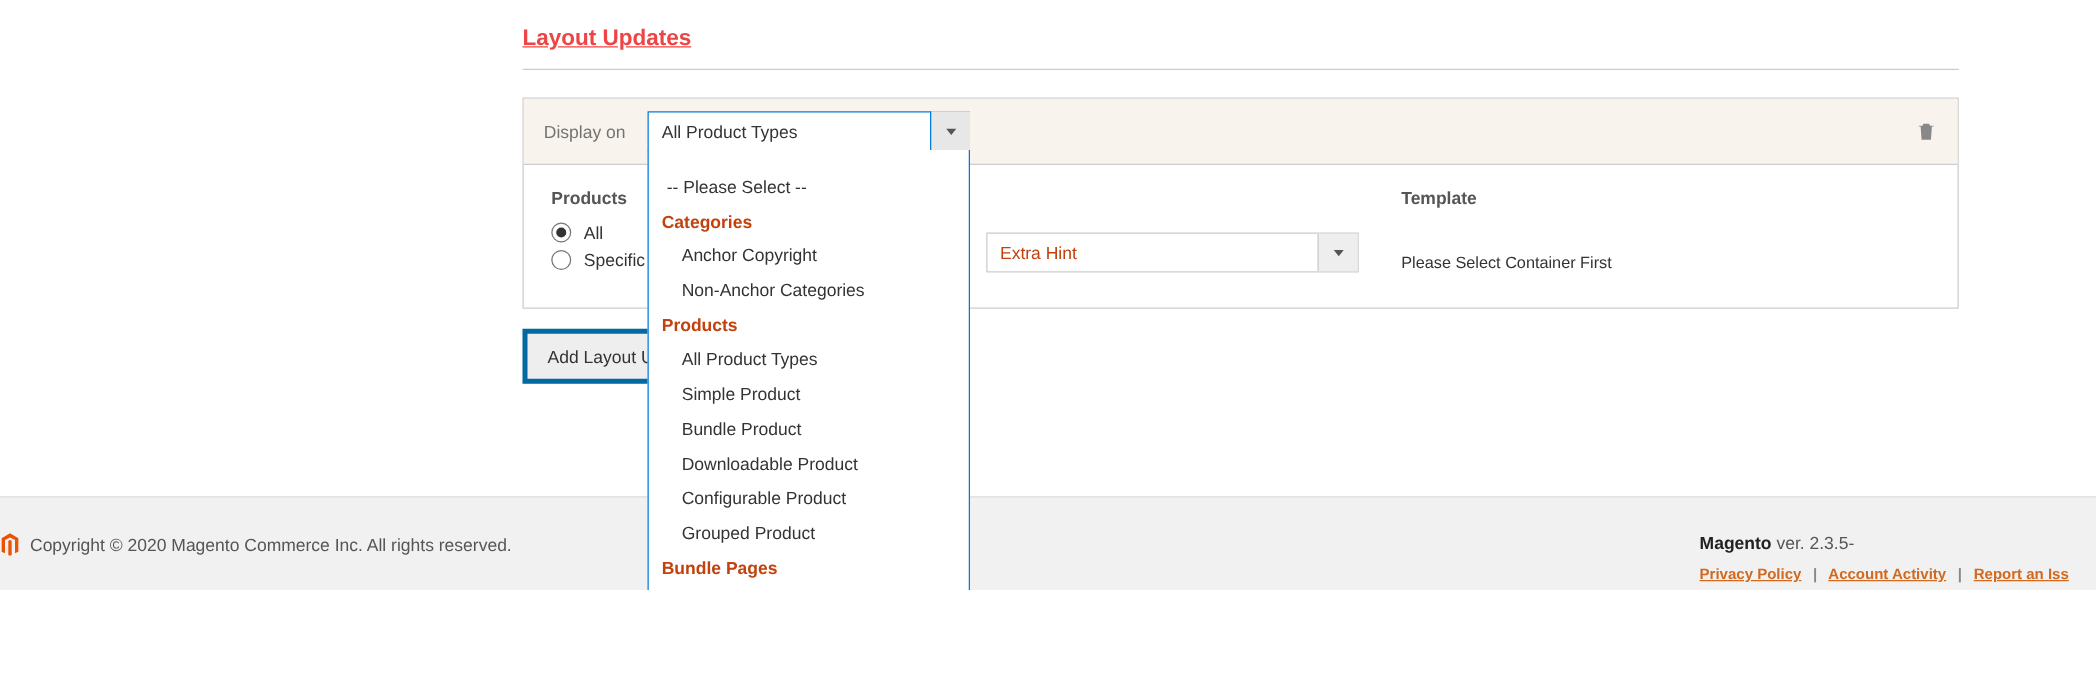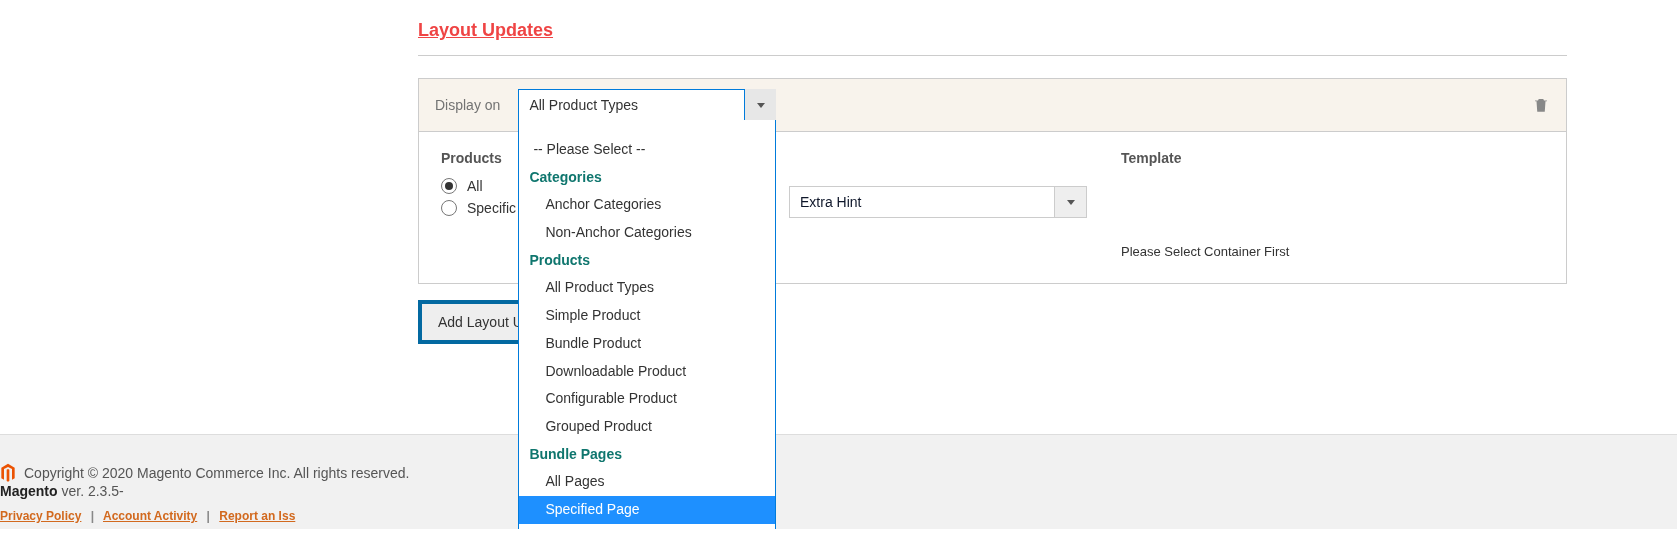--- a/index.html
+++ b/index.html
@@ -103,38 +103,38 @@
     cursor: pointer;
     line-height: 1.55;
   }
   .dropdown-list .opt.top {
     padding-left: 14px;
     margin-top: 16px;
   }
   .dropdown-list .group {
     padding: 3px 10px 3px 10px;
     font-weight: 700;
-    color: #0f766e;
+    color: #c2410c;
     line-height: 1.55;
   }
   .dropdown-list .opt.highlight {
     background: #1e90ff;
     color: #fff;
   }
   .block-body {
     padding: 18px 22px 24px 22px;
     display: flex;
     position: relative;
   }
   .col {
     display: flex;
     flex-direction: column;
   }
   .col-products { width: 300px; }
-  .col-template { margin-left: 380px; gap: 42px; }
+  .col-template { margin-left: 380px; }
   .col-label {
     font-size: 14px;
     font-weight: 600;
     color: #555;
     margin-bottom: 12px;
   }
   .radio-row {
     display: flex;
     align-items: center;
     margin-bottom: 6px;
@@ -160,21 +160,21 @@
     left: 370px;
     top: 54px;
     width: 298px;
     height: 32px;
     border: 1px solid #ccc;
     background: #fff;
     display: flex;
     align-items: center;
     padding: 0 10px;
     font-size: 14px;
-    color: #0f172a;
+    color: #c2410c;
   }
   .hint-select .select-trigger {
     position: absolute;
     right: 0; top: 0; bottom: 0;
     width: 32px;
     background: #eee;
     border-left: 1px solid #ccc;
     display: flex; align-items: center; justify-content: center;
   }
   .template-msg {
@@ -197,21 +197,20 @@
     background: #f1f1f1;
     border-top: 1px solid #ddd;
     padding: 28px 0 6px 0;
     position: relative;
   }
   .footer-inner {
     display: flex;
     align-items: flex-start;
     justify-content: space-between;
     padding: 0 22px 0 0;
-    flex-direction: column;
   }
   .copyright {
     display: flex;
     align-items: center;
     color: #555;
     font-size: 14px;
     padding-left: 0;
   }
   .m-logo {
     width: 16px; height: 20px;
@@ -255,21 +254,21 @@
           <span>All Product Types</span>
           <div class="select-trigger">
             <div class="tri-down"></div>
           </div>
         </div>
 
         <div class="dropdown-list">
           <div class="opt top">-- Please Select --</div>
 
           <div class="group">Categories</div>
-          <div class="opt">Anchor Categories</div>
+          <div class="opt">Anchor Copyright</div>
           <div class="opt">Non-Anchor Categories</div>
 
           <div class="group">Products</div>
           <div class="opt">All Product Types</div>
           <div class="opt">Simple Product</div>
           <div class="opt">Bundle Product</div>
           <div class="opt">Downloadable Product</div>
           <div class="opt">Configurable Product</div>
           <div class="opt">Grouped Product</div>
 

